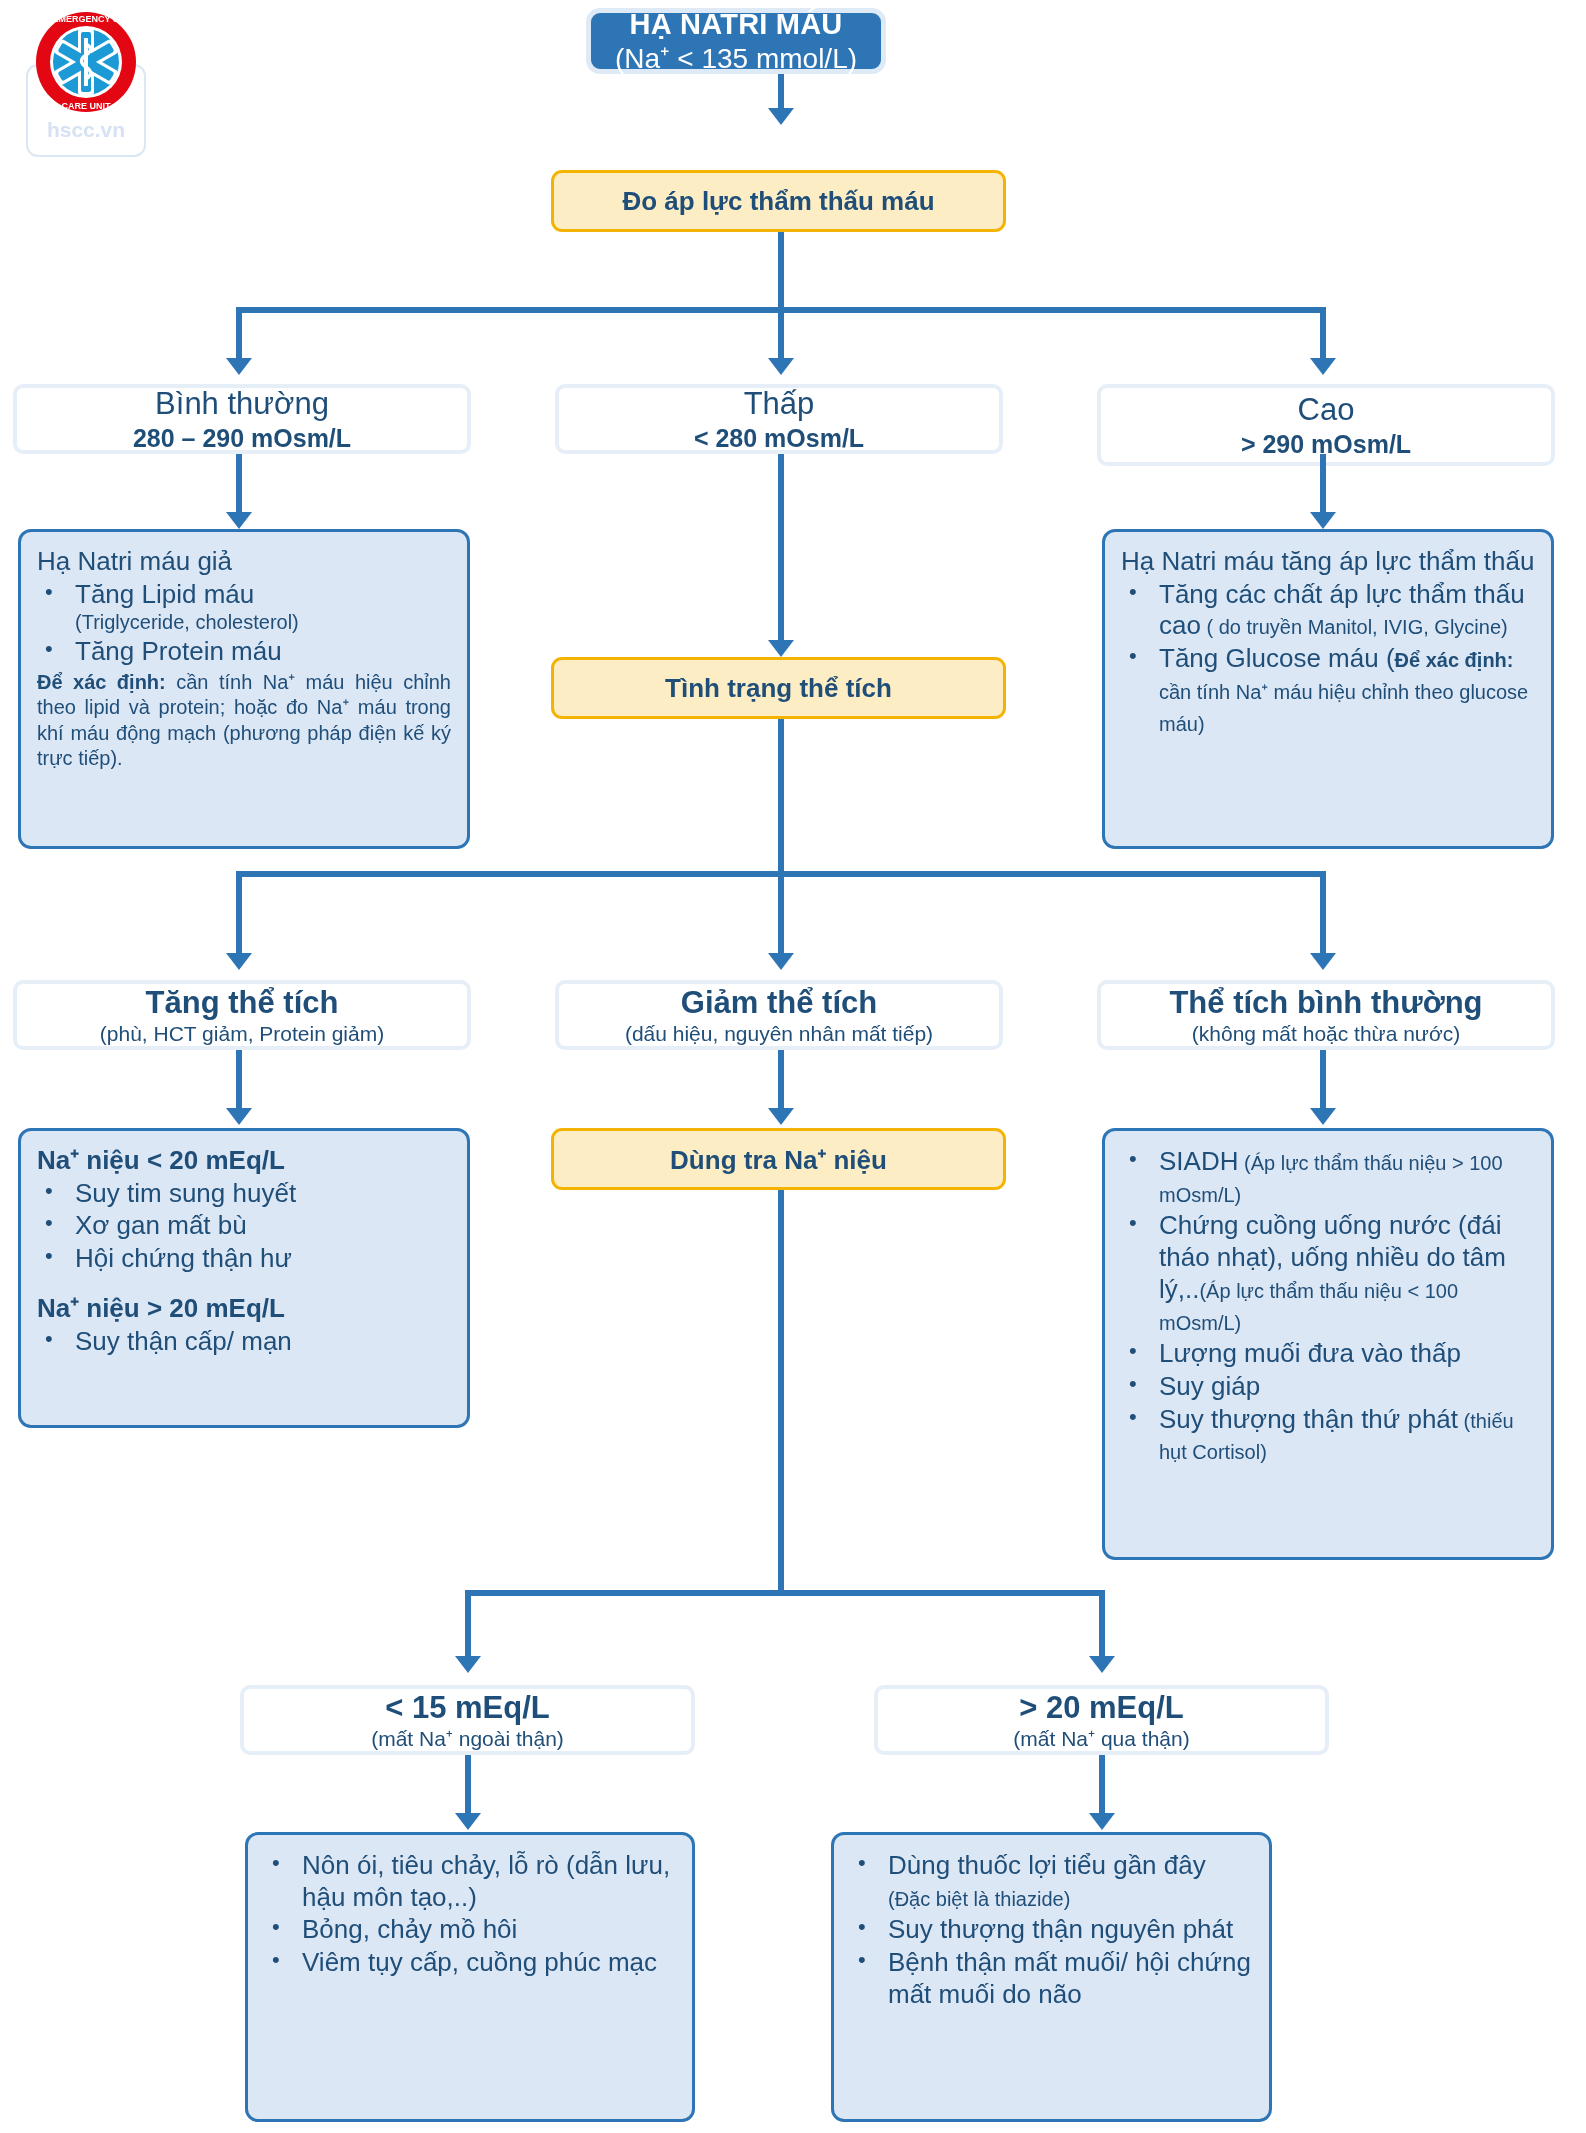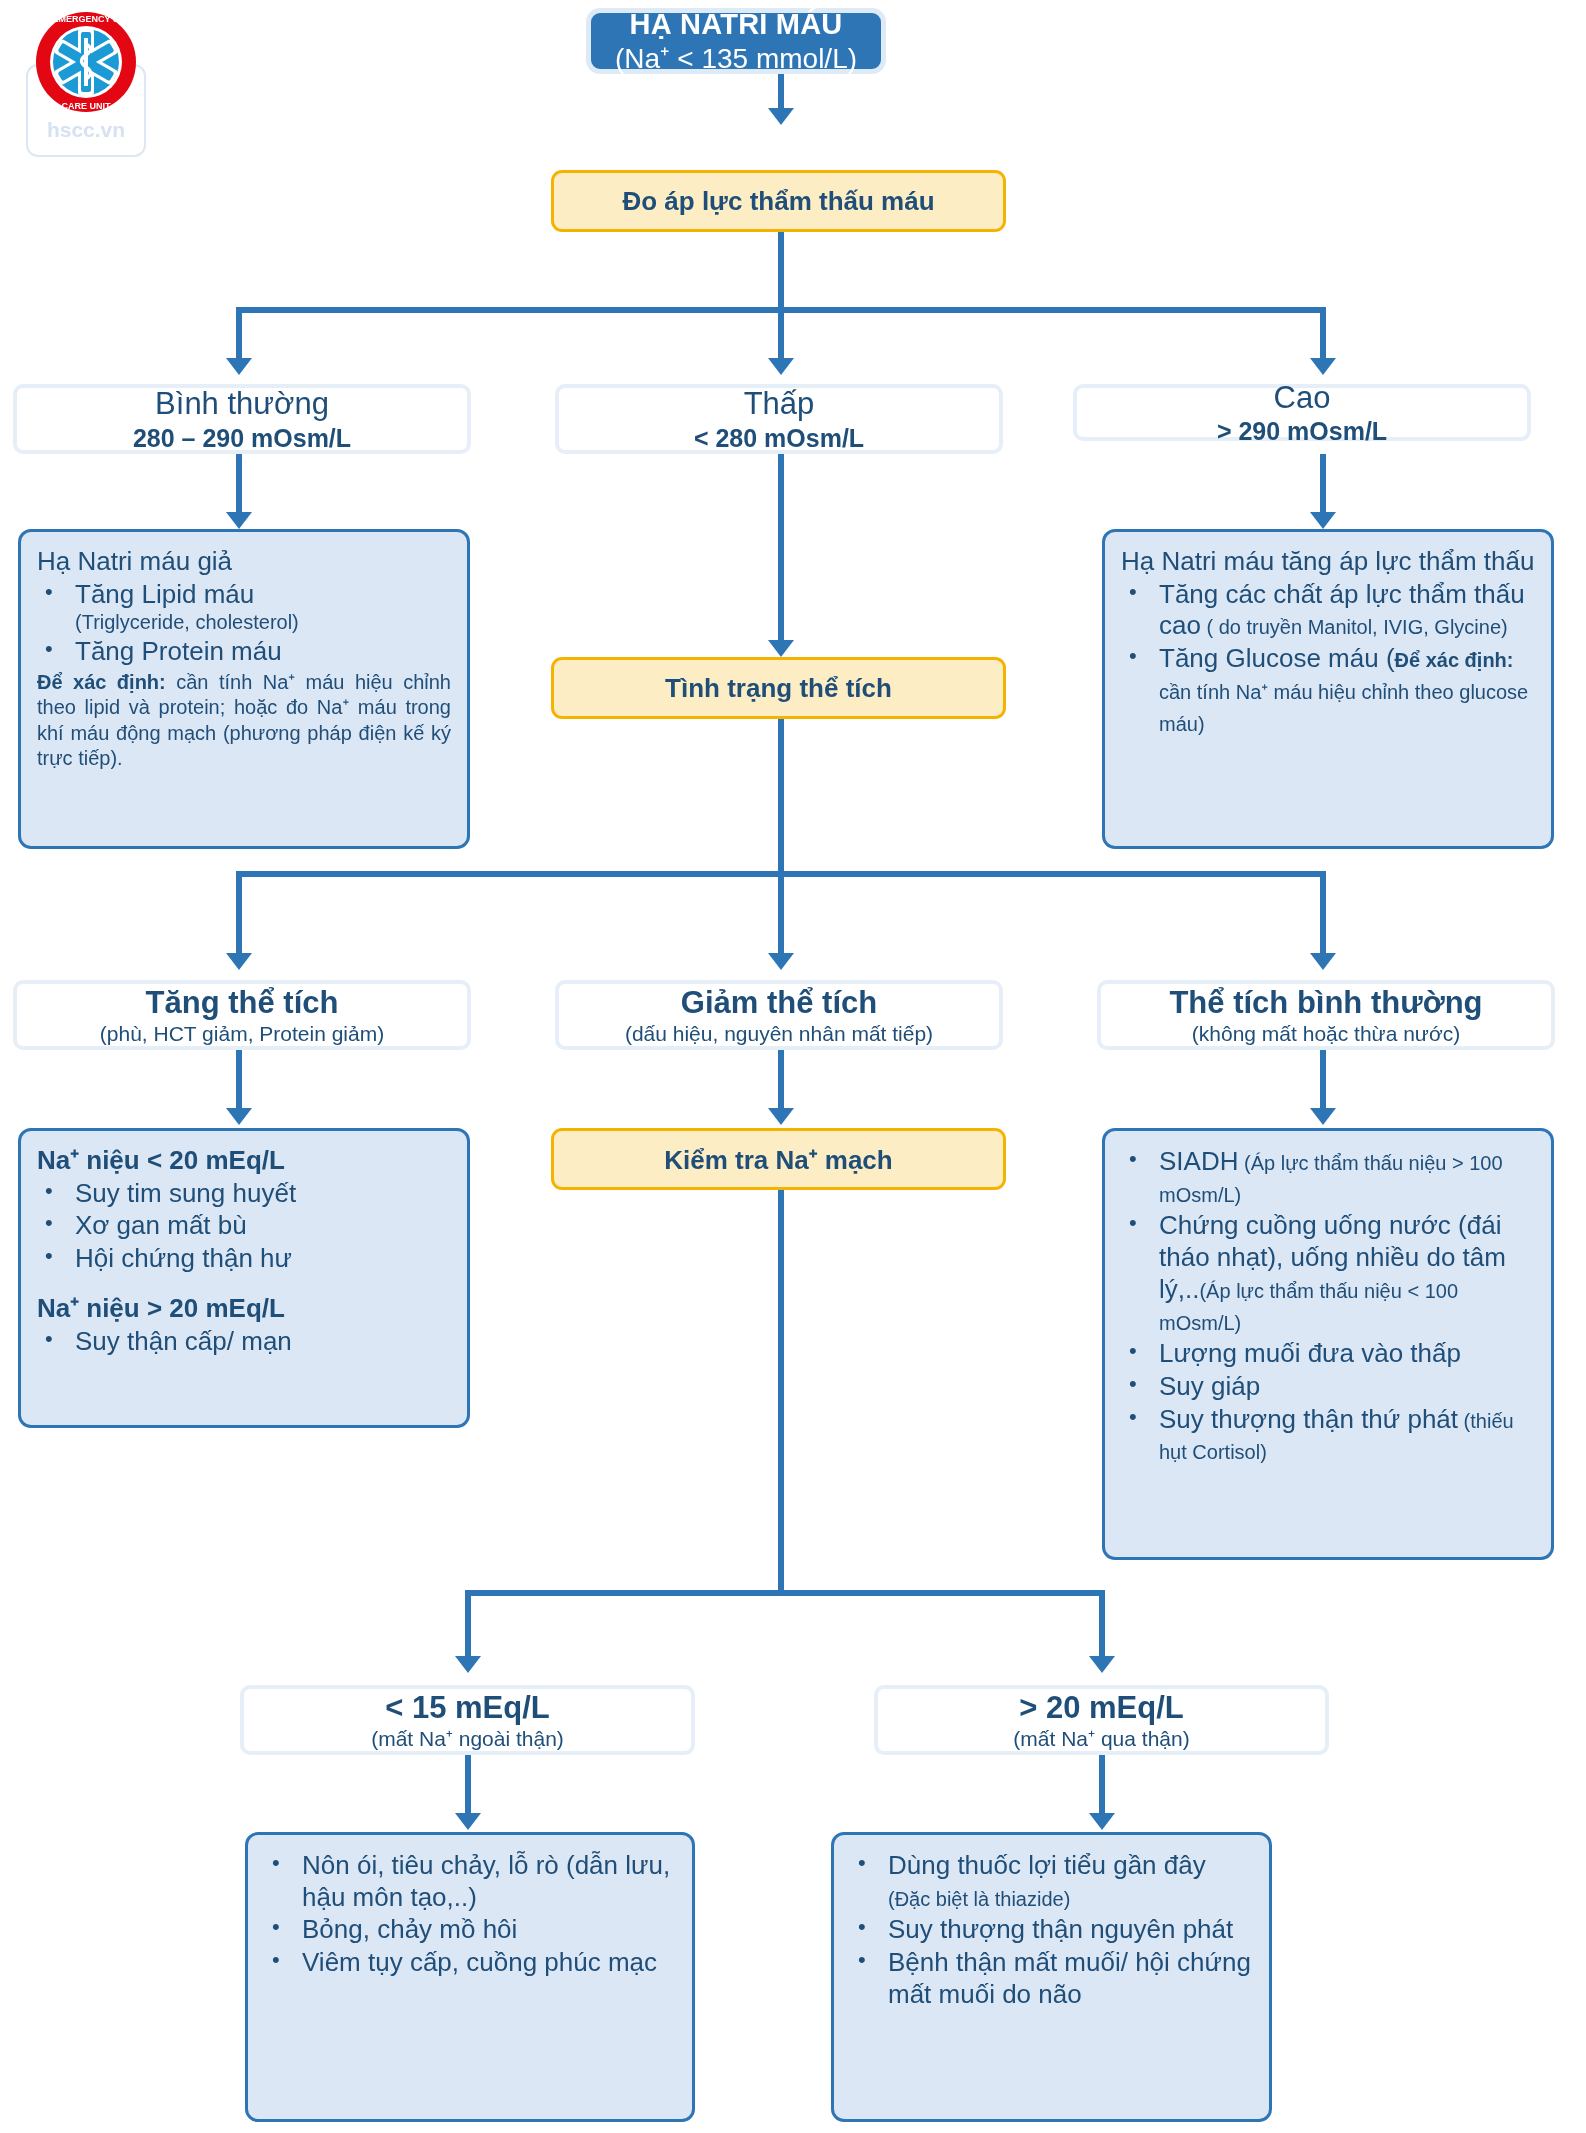--- a/index.html
+++ b/index.html
@@ -175,21 +175,21 @@
   <div class="arrow" style="left:1310px; top:358px;"></div>
 
   <div class="node box-white" style="left:13px; top:384px; width:458px; height:70px;">
     <div class="w1">Bình thường</div>
     <div class="w2">280 – 290 mOsm/L</div>
   </div>
   <div class="node box-white" style="left:555px; top:384px; width:448px; height:70px;">
     <div class="w1">Thấp</div>
     <div class="w2">&lt; 280 mOsm/L</div>
   </div>
-  <div class="node box-white" style="left:1073px; top:384px; width:458px; height:57px;">
+  <div class="node box-white" style="left:1097px; top:384px; width:458px; height:82px;">
     <div class="w1">Cao</div>
     <div class="w2">&gt; 290 mOsm/L</div>
   </div>
 
   <div class="vline" style="left:236px; top:454px; height:62px;"></div>
   <div class="arrow" style="left:226px; top:512px;"></div>
 
   <div class="vline" style="left:1320px; top:454px; height:62px;"></div>
   <div class="arrow" style="left:1310px; top:512px;"></div>
 
@@ -259,21 +259,21 @@
       <li>Hội chứng thận hư</li>
     </ul>
     <div class="gap"></div>
     <div class="hdr bold">Na⁺ niệu &gt; 20 mEq/L</div>
     <ul class="b">
       <li>Suy thận cấp/ mạn</li>
     </ul>
   </div>
 
   <div class="node box-yellow" style="left:551px; top:1128px; width:455px; height:62px;">
-    <span>Kiểm tra Na⁺ mạch</span>
+    <span>Dùng tra Na⁺ niệu</span>
   </div>
 
   <div class="node box-fill" style="left:1102px; top:1128px; width:452px; height:432px;">
     <ul class="b">
       <li><span>SIADH</span><span class="sm"> (Áp lực thẩm thấu niệu &gt; 100 mOsm/L)</span></li>
       <li><span>Chứng cuồng uống nước (đái tháo nhạt), uống nhiều do tâm lý,..</span><span class="sm">(Áp lực thẩm thấu niệu &lt; 100 mOsm/L)</span></li>
       <li><span>Lượng muối đưa vào thấp</span></li>
       <li><span>Suy giáp</span></li>
       <li><span>Suy thượng thận thứ phát</span><span class="sm"> (thiếu hụt Cortisol)</span></li>
     </ul>

